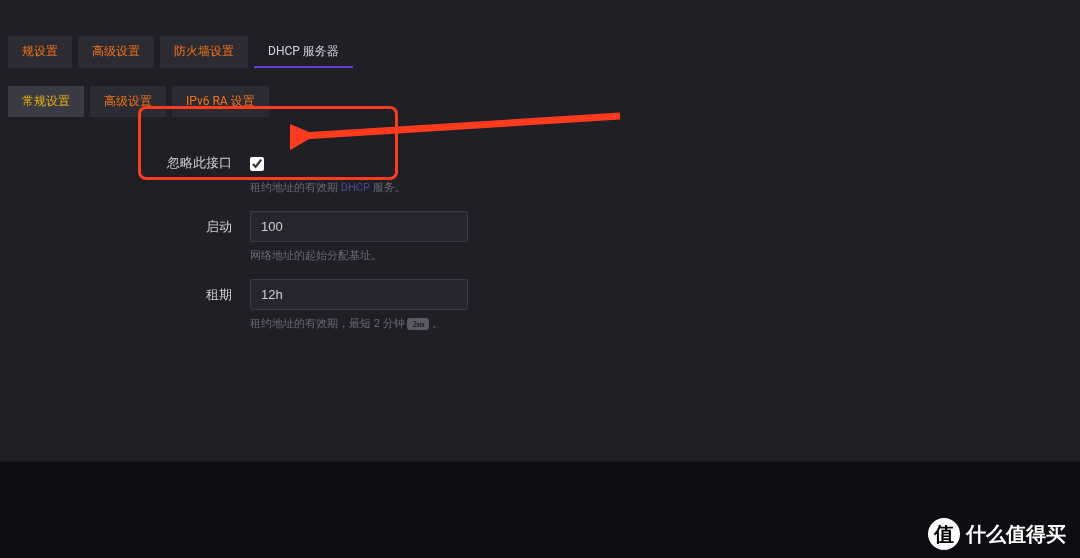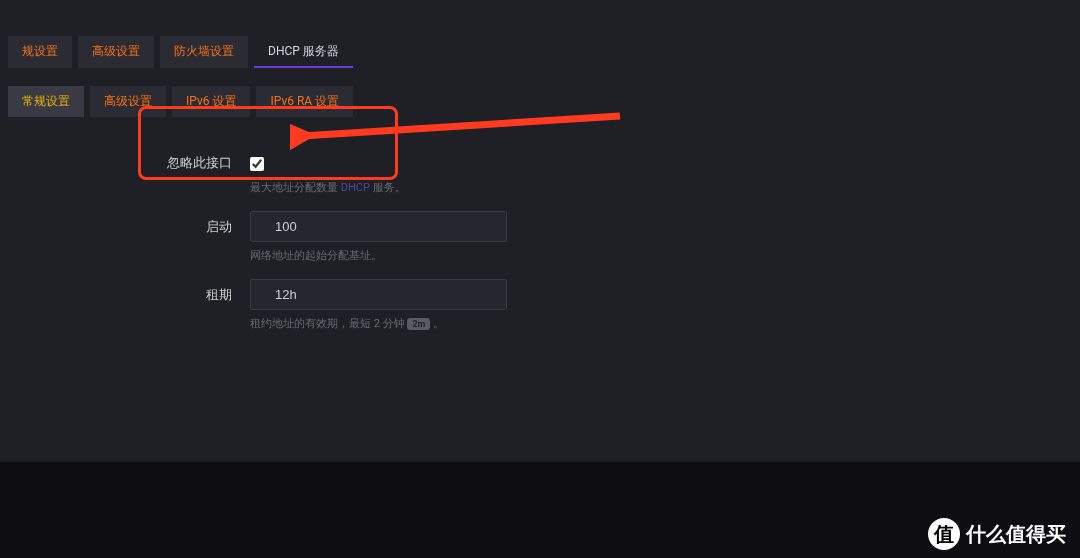--- a/index.html
+++ b/index.html
@@ -66,22 +66,22 @@
       padding-top: 7px;
       padding-right: 18px;
     }
     .form-control {
       flex: 0 0 auto;
     }
     .form-control input[type="text"] {
       background: #26262e;
       border: 1px solid #3a3a44;
       color: #d0d0d0;
-      padding: 7px 24px;
-      width: 257px;
+      padding: 7px 10px;
+      width: 218px;
       font-size: 13px;
       border-radius: 2px;
     }
     .form-control input[type="checkbox"] {
       margin-top: 10px;
       width: 14px;
       height: 14px;
       accent-color: #fff;
       cursor: pointer;
     }
@@ -93,20 +93,21 @@
     .help-text .dhcp-link { color: #4a4a9a; margin-top: 7px; }
     .help-badge {
       display: inline-block;
       background: #5a5a62;
       color: #1f1f26;
       font-size: 9px;
       padding: 1px 5px;
       border-radius: 3px;
       font-weight: bold;
       vertical-align: middle;
+      font-family: Liberation Serif, serif;
     }
     .highlight-box {
       position: absolute;
       border: 3px solid #ff3b1f;
       border-radius: 8px;
       left: 138px;
       top: 106px;
       width: 260px;
       height: 74px;
       pointer-events: none;
@@ -157,32 +158,31 @@
   <div class="tabs-row primary">
     <div class="tab">规设置</div>
     <div class="tab">高级设置</div>
     <div class="tab">防火墙设置</div>
     <div class="tab active-primary">DHCP 服务器</div>
   </div>
 
   <div class="tabs-row" style="padding-top:18px;">
     <div class="tab secondary active-secondary">常规设置</div>
     <div class="tab secondary">高级设置</div>
-    <div class="tab secondary">IPv6 设置</div>
     <div class="tab secondary">IPv6 RA 设置</div>
   </div>
 
   <div class="form-area">
 
     <div class="form-row">
       <div class="form-label">忽略此接口</div>
       <div class="form-control">
         <input type="checkbox" checked="" style="">
         <div class="help-text">
-          <span>最大地址分配数量 </span><span class="dhcp-link">DHCP</span><span> 服务。</span>
+          <span>租约地址的有效期 </span><span class="dhcp-link">DHCP</span><span> 服务。</span>
         </div>
       </div>
     </div>
 
     <div class="form-row">
       <div class="form-label">启动</div>
       <div class="form-control">
         <input type="text" value="100" style="">
         <div class="help-text">网络地址的起始分配基址。</div>
       </div>

